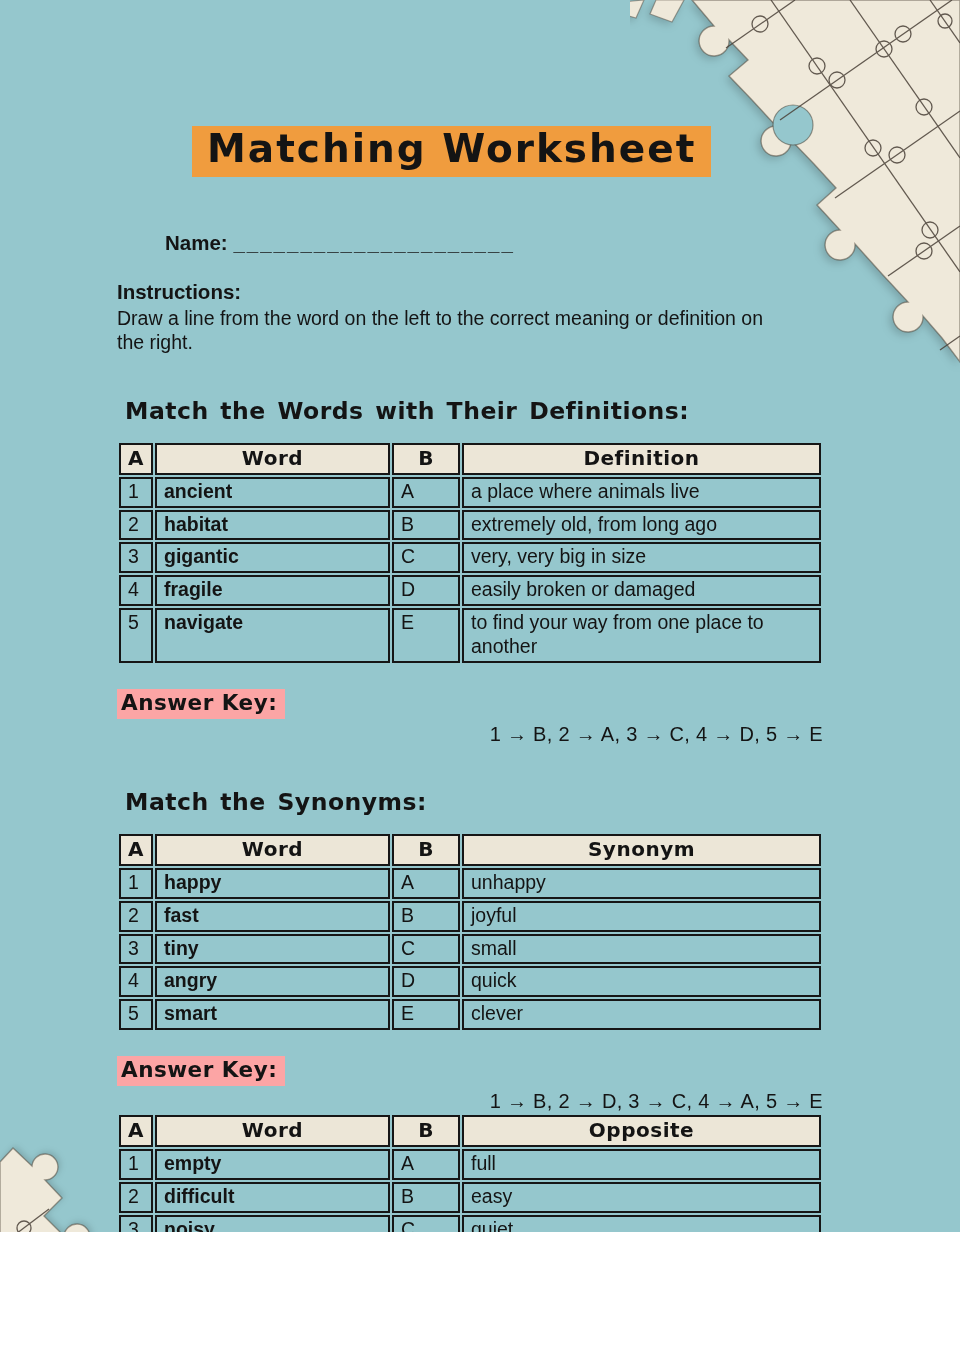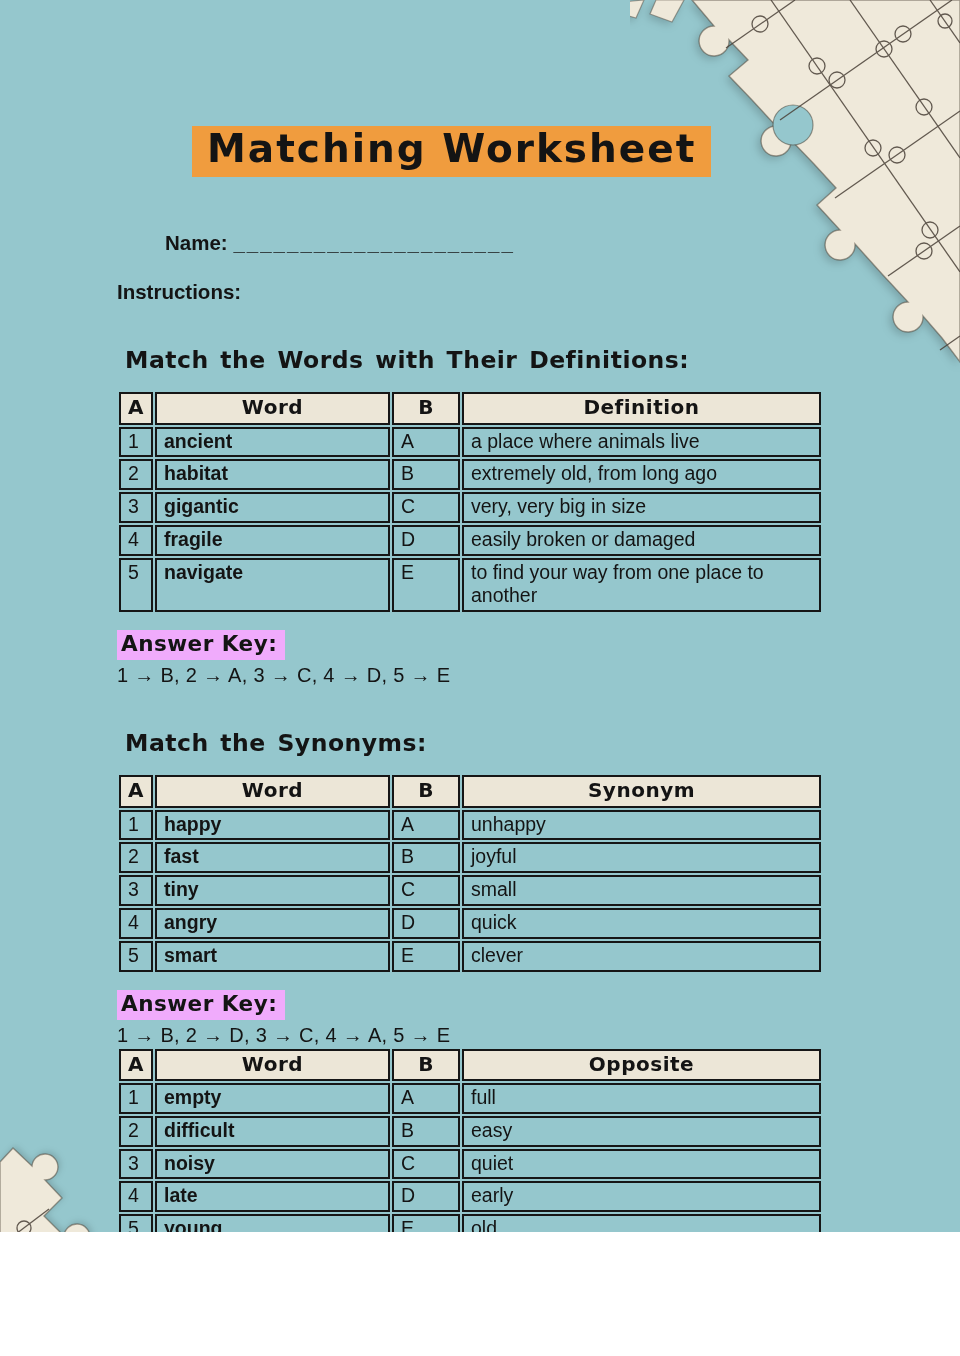--- a/index.html
+++ b/index.html
@@ -71,26 +71,27 @@
   .match-table td { height:22px; padding-top:1px; padding-bottom:2px; }
   .col-a-w { width:34px; }
   .col-word-w { width:235px; }
   .col-b-w { width:68px; }
   .cell-word { font-weight:bold;margin-left:44px; }
   .cell-num { text-align:left; }
 
   .ak-wrap { margin-top:16px; }
   .answer-key-label {
     display:inline-block;
-    background:#f0abfc;
+    background:#fca5a5;
     font-size:21.5px;
     letter-spacing:0.5px;
     padding:1px 8px 4px 4px;
-  }
-  .answer-key-line { font-size:20px; margin-top:4px; letter-spacing:0.3px; }
+    margin-top:8px;
+  }
+  .answer-key-line { font-size:20px; margin-top:4px; letter-spacing:0.3px;text-align:right; }
 
   .seams { stroke:#4a4138; stroke-width:1.3; fill:none; opacity:0.85; }
   .band { fill:#efe9da; stroke:rgba(70,60,48,0.5); stroke-width:1.4; }
   .notch { fill:#95c7cd; stroke:rgba(70,60,48,0.5); stroke-width:1.2; }
   .loose { fill:#efe9da; stroke:rgba(70,60,48,0.45); stroke-width:1.2; }
 </style>
 </head>
 <body>
 
 <div class="page">
@@ -179,20 +180,21 @@
 
     <h1 class="chunky title">Matching Worksheet</h1>
 
     <div class="name-row">
       <span class="name-label">Name:</span>
       <span class="name-line">_____________________</span>
     </div>
 
     <div class="instructions">
       <div class="instructions-label">Instructions:</div>
+      <div class="instructions-text">Draw a line from the word on the left to the correct meaning or definition on the right.</div>
     </div>
 
     <div id="sections">
   <section class="match-section">
     <h2 class="chunky section-heading">Match the Words with Their Definitions:</h2>
     <table class="match-table">
       <colgroup>
         <col class="col-a-w">
               <col class="col-word-w">
               <col class="col-b-w">

